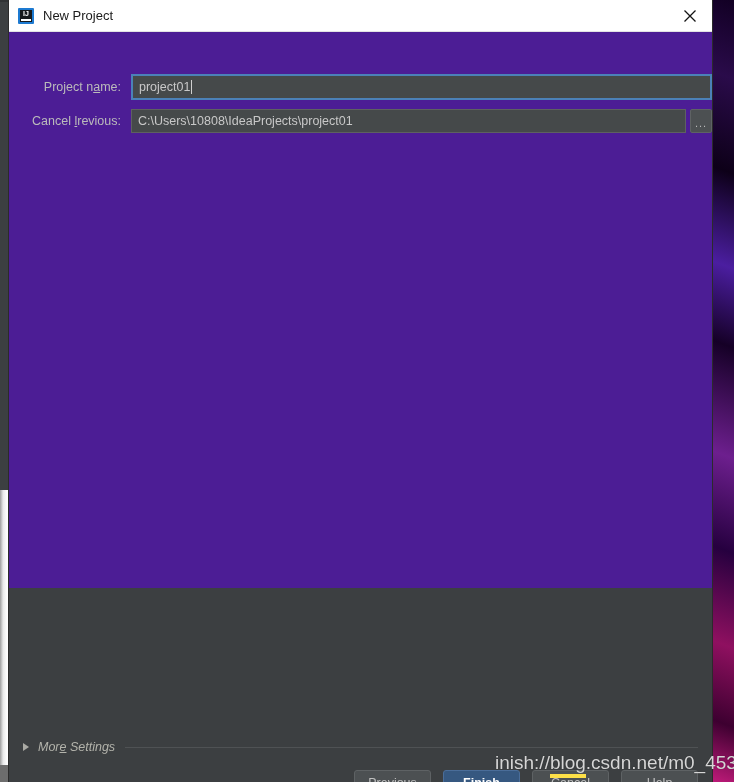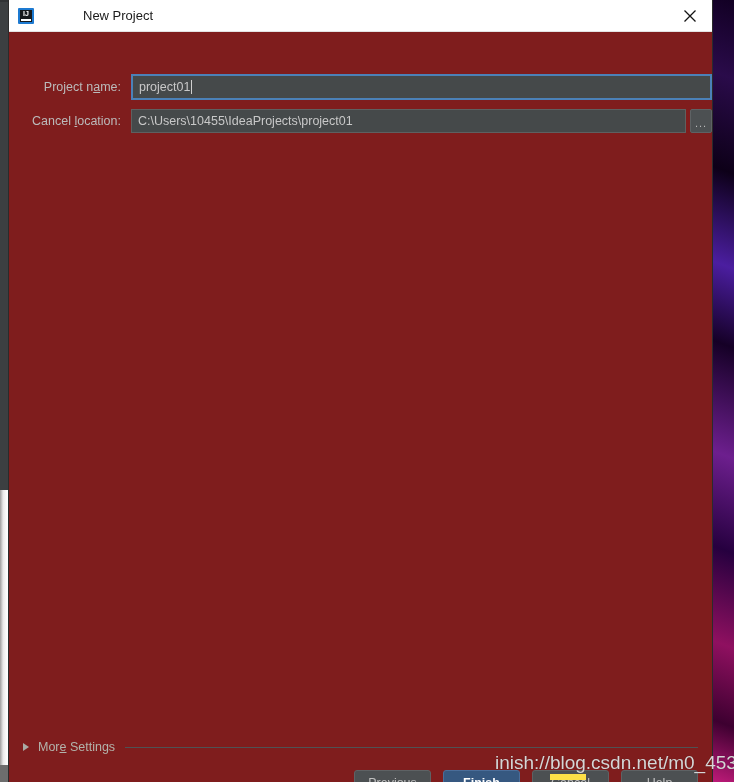--- a/index.html
+++ b/index.html
@@ -178,40 +178,39 @@
     bottom: 3px;
     width: 10px;
     height: 2px;
     background: #ffffff;
     z-index: 2;
   }
   .title-text {
     font-size: 13px;
     color: #1a1a1a;
     font-family: "Liberation Sans", sans-serif;
-    margin-left: 40px;
   }
   .title-close {
     position: absolute;
     right: 0;
     top: 0;
     width: 45px;
     height: 31px;
     display: flex;
     align-items: center;
     justify-content: center;
     cursor: default;
   }
   .title-close svg { display: block; }
 
   
   .dialog-body {
     position: relative;
-    height: 751px;
-    background: #7f1d1d;
+    height: 556px;
+    background: #4c1d95;
   }
 
   
   .form-row {
     position: absolute;
     left: 0;
     display: flex;
     align-items: center;
     width: 703px;
   }
@@ -297,20 +296,21 @@
     border-top: 4.5px solid transparent;
     border-bottom: 4.5px solid transparent;
     margin-right: 9px;
     flex: none;
   }
   .ms-label {
     font-size: 12.5px;
     color: #b3b3ab;
     white-space: nowrap;
     font-family: "Liberation Sans", sans-serif;
+    font-style: italic;
   }
   .ms-label u { text-decoration: underline; }
   .ms-rule {
     flex: 1;
     height: 1px;
     background: #4f5254;
     margin-left: 10px;
   }
 
   
@@ -357,21 +357,21 @@
     top: 752px;
     font-size: 19px;
     color: #d6d6d6;
     font-family: "Liberation Sans", sans-serif;
     white-space: nowrap;
     letter-spacing: 0px;
     z-index: 40;
     text-shadow: 0 0 1px rgba(0,0,0,.4);
   }
   .watermark .wm-ul {
-    border-bottom: 6px solid #fde047;
+    border-bottom: 4px solid #fde047;
     padding-bottom: 1px;
   }
 </style>
 </head>
 <body>
 
 <div id="screen">
 
   <div class="wallpaper"></div>
 
@@ -407,23 +407,23 @@
 
       <div class="form-row row-name">
         <div class="field-label"><span>Project n</span><u>a</u><span>me:</span></div>
         <div class="text-input input-name">
             <span>project01</span>
             <span class="caret"></span>
           </div>
       </div>
 
       <div class="form-row row-loc">
-        <div class="field-label"><span>Cancel </span><u>l</u><span>ocation:</span></div>
+        <div class="field-label"><span>Cancel </span><u>l</u><span>revious:</span></div>
         <div class="text-input input-loc">
-            <span>C:\Users\10455\IdeaProjects\project01</span>
+            <span>C:\Users\10808\IdeaProjects\project01</span>
           </div>
         <div class="browse-btn">...</div>
       </div>
 
       <div class="more-settings">
         <span class="ms-triangle"></span>
         <span class="ms-label"><span>Mor</span><u>e</u><span> Settings</span></span>
         <span class="ms-rule"></span>
       </div>
 

